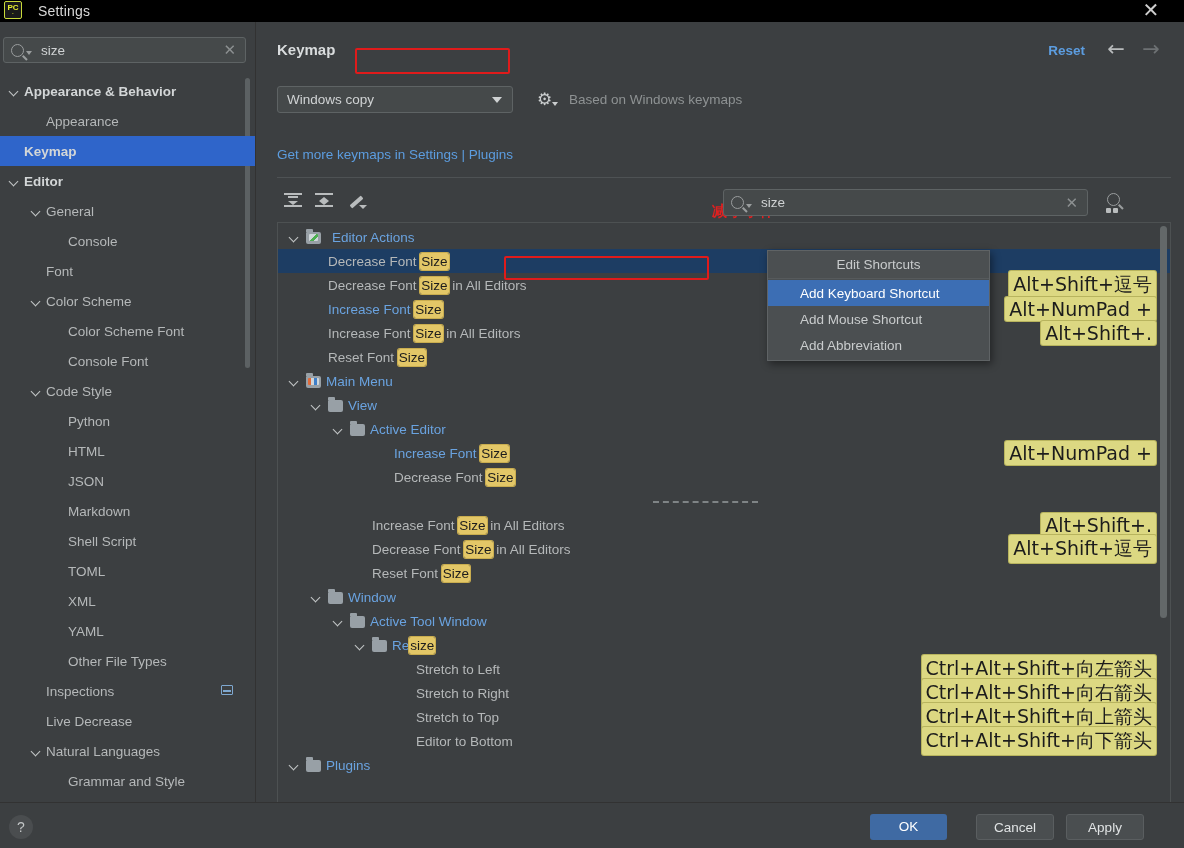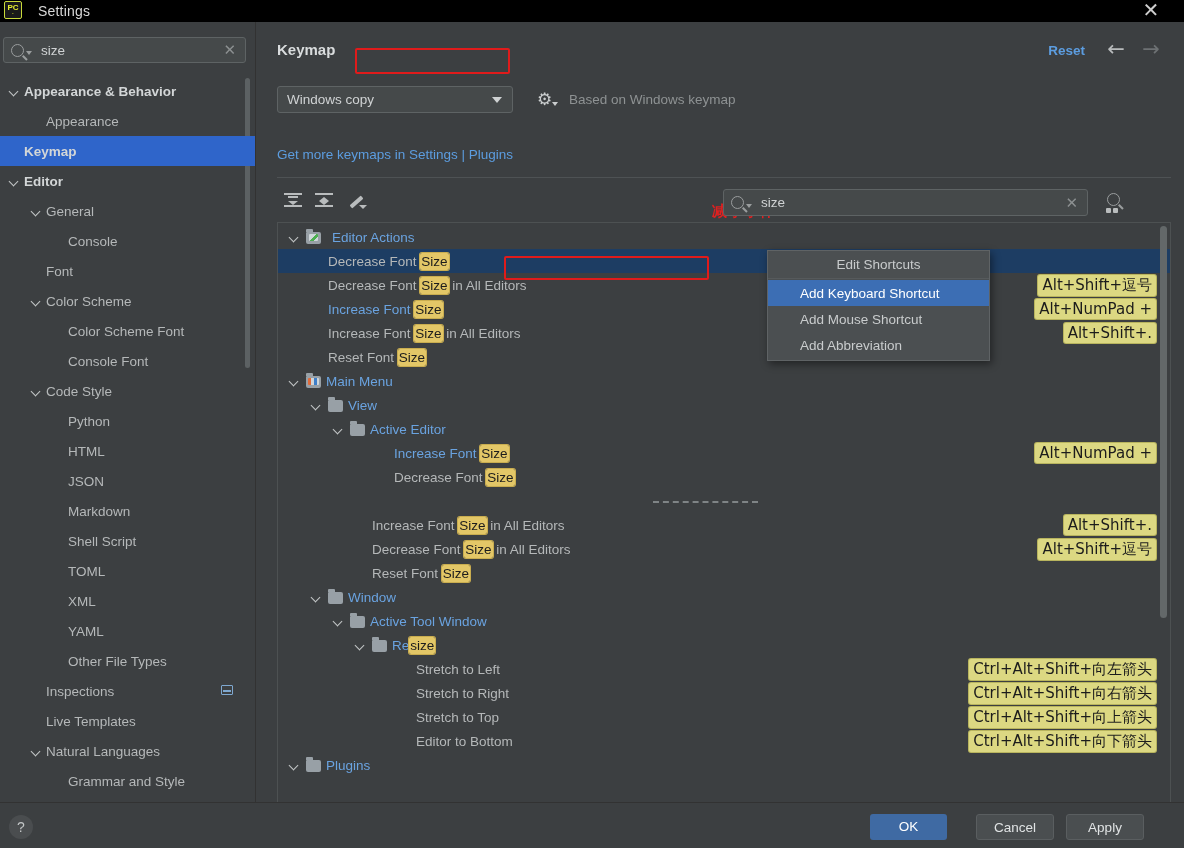--- a/index.html
+++ b/index.html
@@ -212,21 +212,21 @@
     background: linear-gradient(135deg,#cfd6da 45%,#4caf50 45%,#4caf50 70%,#cfd6da 70%);
     border-radius: 1px;
   }
   .folder.menu::after {
     content: ""; position: absolute; left: 2px; top: 2px; width: 11px; height: 7px;
     background:
       linear-gradient(to right,#e06a3a 0 3px,#cfd6da 3px 6px,#3d7ec9 6px 9px,#cfd6da 9px 11px);
     border-radius: 1px;
   }
   .shortcut {
-    position: absolute; right: 16px; font-size: 15px; color: #1c1c1c;
+    position: absolute; right: 16px; font-size: 19px; color: #1c1c1c;
     background: #dcd882; border-radius: 2px; padding: 1px 4px;
     box-shadow: 0 0 0 1px #b8b45e;
     font-family: "DejaVu Sans", sans-serif;
   }
   .dashline {
     position: absolute; left: 375px; height: 1px; width: 105px;
     border-top: 2px dashed #7f8486;
   }
   .tp-scroll {
     position: absolute; right: 3px; top: 3px; width: 7px; height: 392px;
@@ -358,21 +358,21 @@
           <span class="tlabel" style="margin-left: 68px;">YAML</span>
         </div>
         <div class="tnode">
           <span class="tlabel" style="margin-left: 68px;">Other File Types</span>
         </div>
         <div class="tnode">
           <span class="tlabel" style="margin-left: 46px;">Inspections</span>
           <span class="insp-box"></span>
         </div>
         <div class="tnode">
-          <span class="tlabel" style="margin-left: 46px;">Live Templates</span>
+          <span class="tlabel" style="margin-left: 46px;">Live Decrease</span>
         </div>
         <div class="tnode">
           <span class="chev" style="left: 30px;"></span>
           <span class="tlabel" style="margin-left: 46px;">Natural Languages</span>
         </div>
         <div class="tnode">
           <span class="tlabel" style="margin-left: 68px;">Grammar and Style</span>
         </div>
       </div>
   </div>
@@ -385,21 +385,21 @@
     <div class="nav-arrow nav-back">←</div>
     <div class="nav-arrow nav-fwd">→</div>
 
     <div class="combo">
       <div class="combo-val">Windows copy</div>
       <div class="combo-caret"></div>
     </div>
 
     <div class="gear">⚙</div>
     <div class="gear-caret"></div>
-    <div class="based-on">Based on Windows keymap</div>
+    <div class="based-on">Based on Windows keymaps</div>
     <div class="plugins-link">Get more keymaps in Settings | Plugins</div>
 
     <div class="hr-line"></div>
 
     <div class="tb tb-expand">
       <div class="bar" style="left:2px;  top:1px;  width:18px; height:2px;"></div>
       <div class="bar" style="left:6px;  top:4px;  width:10px; height:2px;"></div>
       <div class="bar" style="left:2px;  top:13px; width:18px; height:2px;"></div>
       <div class="bar" style="left:6px;  top:9px;  width:0; height:0; border-left:5px solid transparent; border-right:5px solid transparent; border-top:4px solid #b9bcbd; background:transparent;"></div>
     </div>

